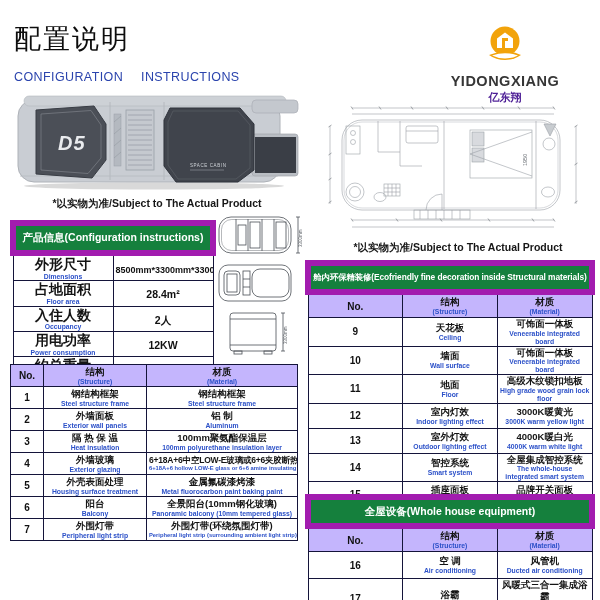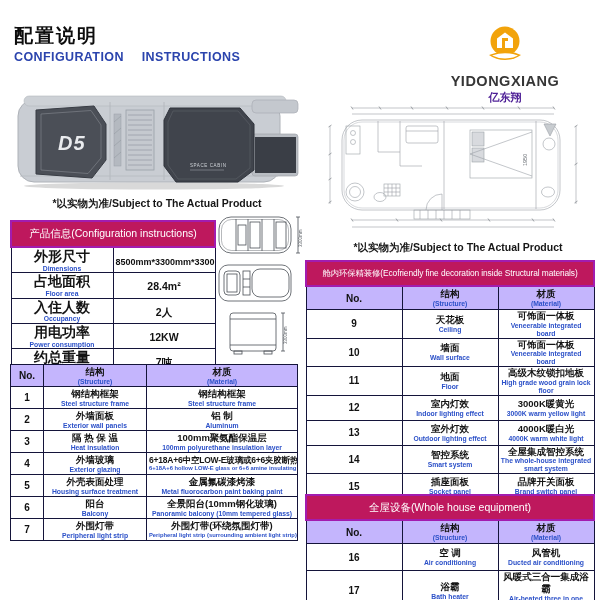--- a/index.html
+++ b/index.html
@@ -1,39 +1,39 @@
 <!DOCTYPE html>
 <html><head>
 <meta charset="utf-8">
 <style>
   html,body{margin:0;padding:0;}
   .page{position:relative;width:600px;height:600px;background:#ffffff;overflow:hidden;
         font-family:"Liberation Sans","DejaVu Sans",sans-serif;}
 
   
   .title-block{position:absolute;left:14px;top:26px;}
-  .title-zh{font-size:19px;font-weight:bold;color:#0d0d0d;letter-spacing:2px;line-height:1;}
-  .title-en{font-size:12.5px;font-weight:bold;color:#2b44ad;letter-spacing:.4px;word-spacing:14px;margin-top:5px;}
+  .title-zh{font-size:27px;font-weight:normal;color:#0d0d0d;letter-spacing:2px;line-height:1;}
+  .title-en{font-size:12.5px;font-weight:normal;color:#2b44ad;letter-spacing:.4px;word-spacing:14px;margin-top:17px;}
   .brand{position:absolute;left:425px;top:24px;width:160px;text-align:center;}
   .brand-name{font-size:14.5px;font-weight:bold;color:#363636;letter-spacing:.5px;margin-top:3px;}
   .brand-zh{font-size:11px;font-weight:bold;color:#4c1d95;margin-top:1px;}
 
   
   .camper{position:absolute;left:14px;top:90px;width:286px;height:104px;}
   .caption-left{position:absolute;left:14px;top:197px;width:286px;text-align:center;
                 font-size:10.5px;font-weight:bold;color:#161616;}
   .floorplan{position:absolute;left:322px;top:100px;width:272px;height:138px;}
   .caption-right{position:absolute;left:322px;top:241px;width:272px;text-align:center;
                  font-size:10.5px;font-weight:bold;color:#161616;}
   .vdiagrams{position:absolute;left:216px;top:213px;width:92px;height:148px;}
 
   
   table{border-collapse:collapse;table-layout:fixed;}
   td{border:1px solid #14143a;padding:0 2px;text-align:center;vertical-align:middle;overflow:hidden;}
-  .hd td{background:#be185d;color:#ffffff;font-weight:normal;border:2px solid #a21caf;}
+  .hd td{background:#15803d;color:#ffffff;font-weight:bold;border:6px solid #a21caf;}
   .colhead td{background:#c4b5fd;}
   .zh{font-weight:bold;font-size:9.5px;color:#141414;line-height:1.25;}
   .en{font-weight:bold;font-size:6.8px;color:#2b50c8;line-height:1.15;}
   .no{font-weight:bold;font-size:10px;color:#111;}
   .small-zh{font-size:8.5px;letter-spacing:-.2px;white-space:nowrap;}
   .small-en{font-size:5.8px;white-space:nowrap;}
 
   .pi-table{position:absolute;left:10px;top:220px;width:206px;}
   .pi-table .hd td{height:24px;font-size:10.5px;}
   .pi-table td{height:24px;}

